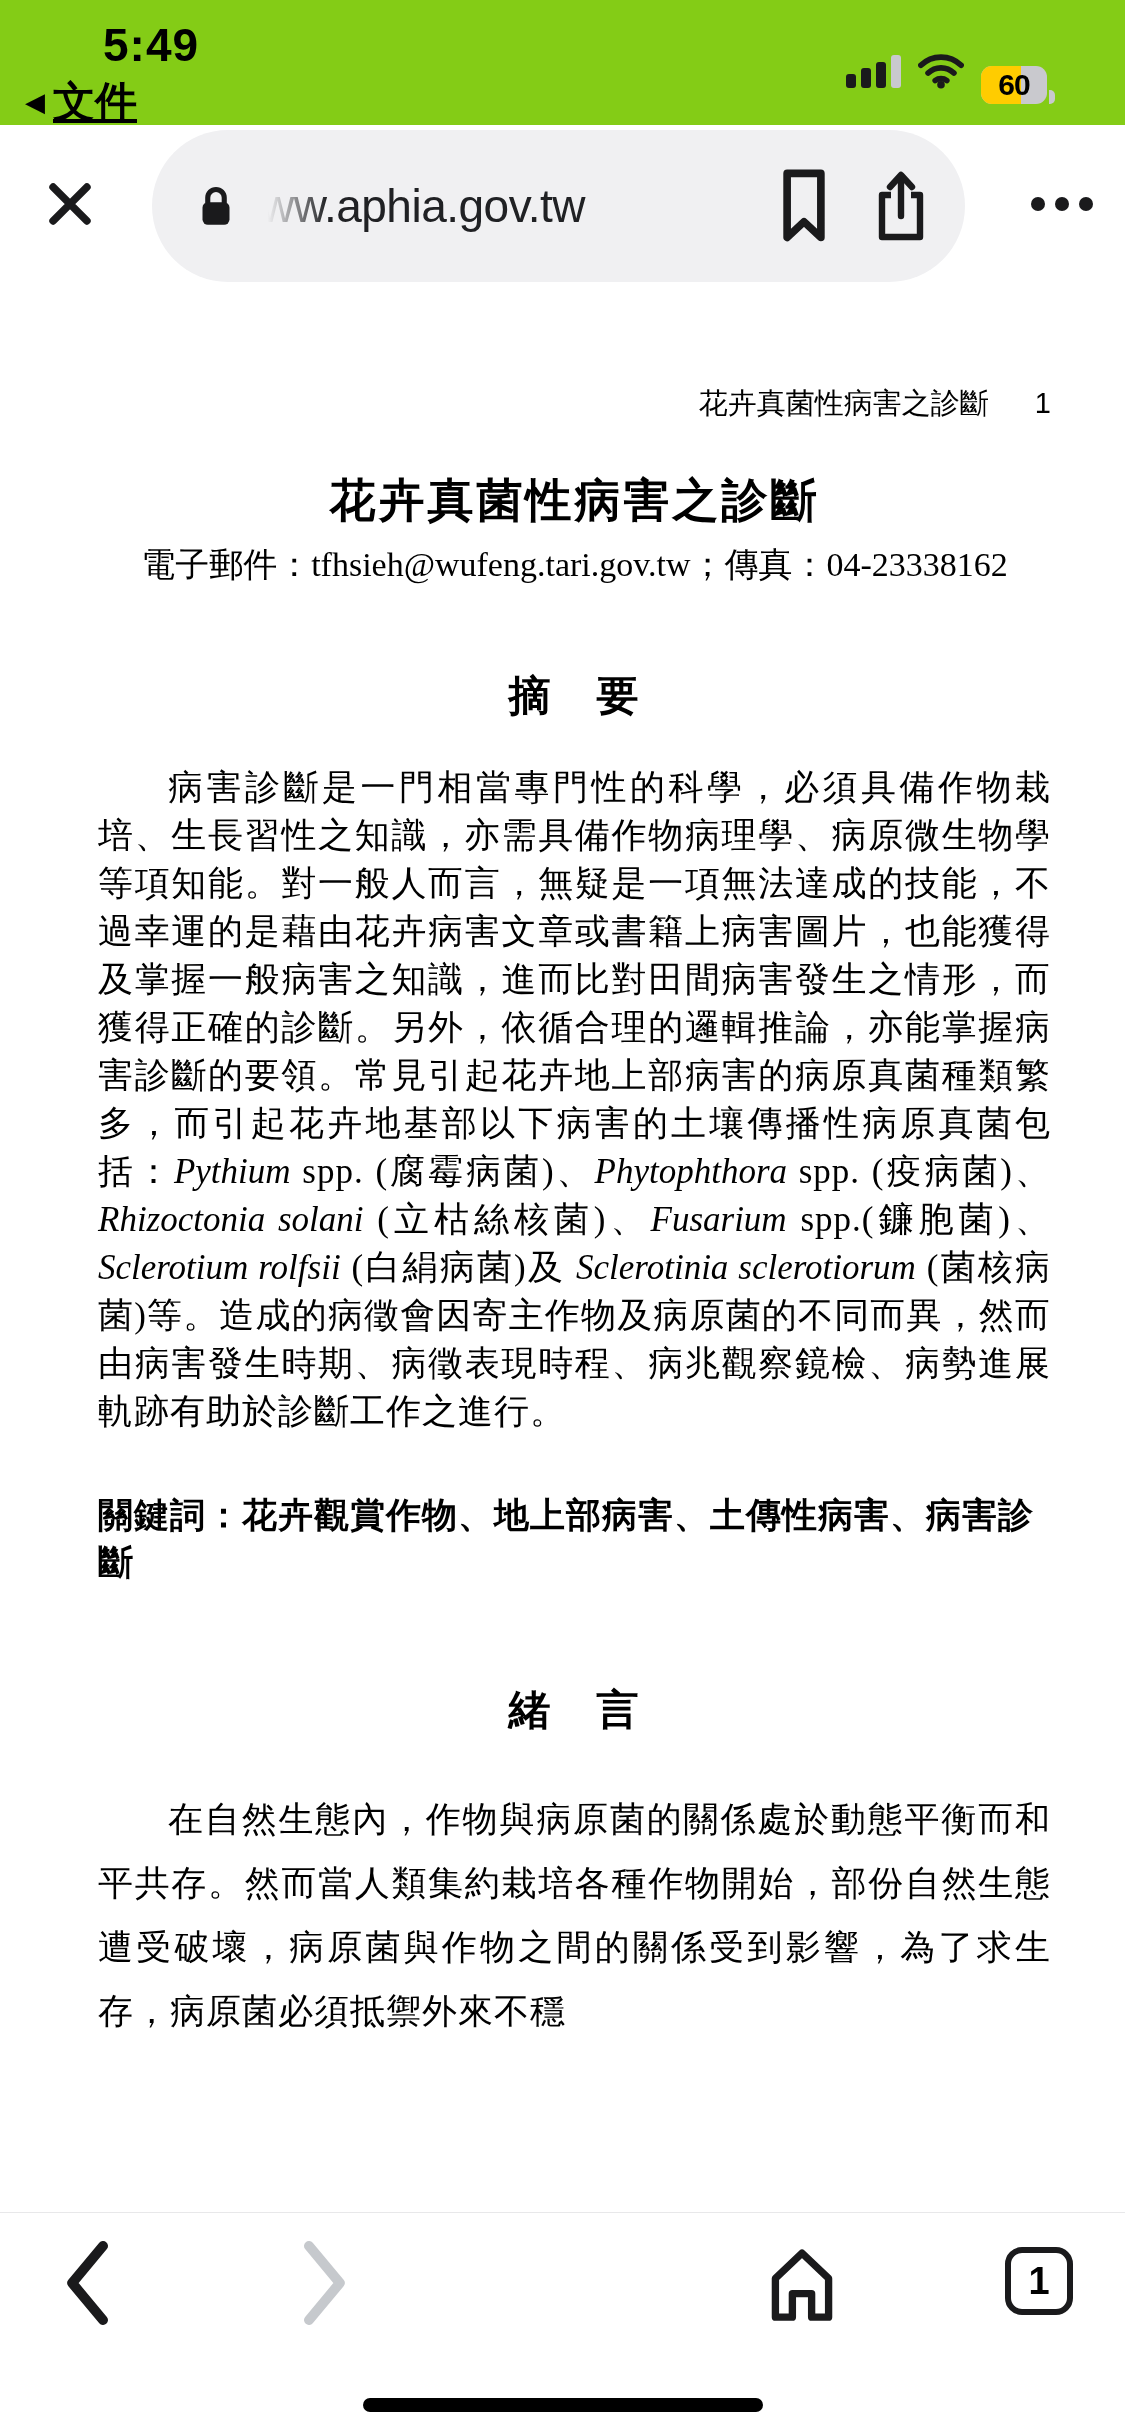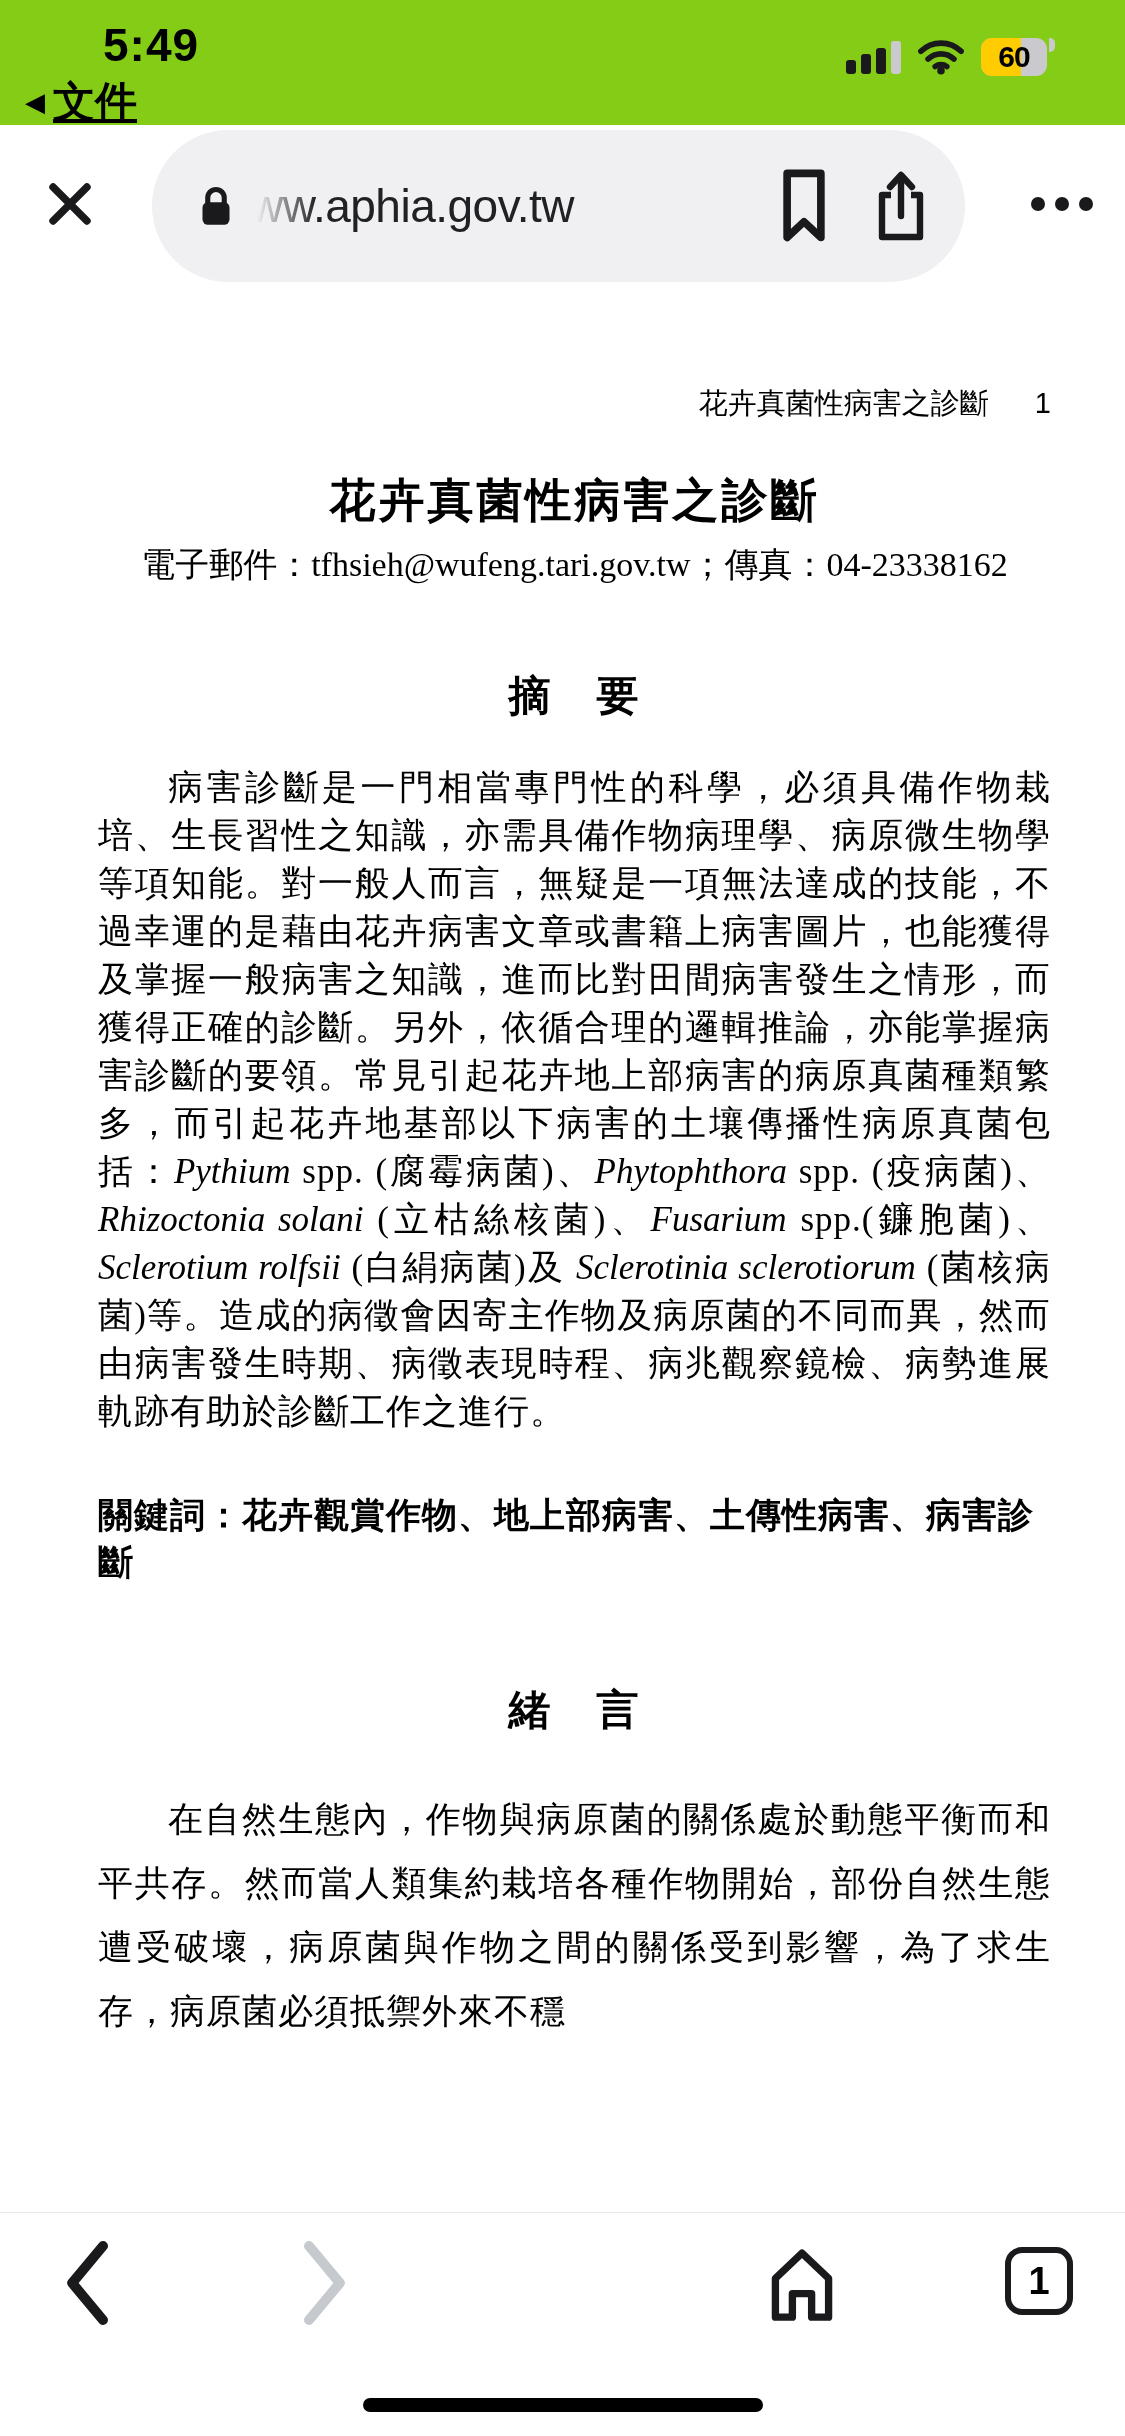--- a/index.html
+++ b/index.html
@@ -24,31 +24,31 @@
   .status-bar{position:absolute;top:0;left:0;right:0;height:125px;background:#84cc16;}
   .time{position:absolute;left:103px;top:18px;font-size:46px;font-weight:700;letter-spacing:1px;}
   .back-app{position:absolute;left:25px;top:74px;display:flex;align-items:center;gap:8px;cursor:pointer;}
   .back-app .tri{font-size:26px;line-height:1;}
   .back-app .lbl{font-size:42px;font-weight:600;text-decoration:underline;}
   .status-right{position:absolute;right:70px;top:38px;display:flex;align-items:center;gap:17px;}
   .signal{display:flex;align-items:flex-end;gap:5px;height:33px;}
   .signal .bar{width:10px;border-radius:3px;background:var(--icon_primary);}
   .signal .b1{height:14px;} .signal .b2{height:20px;} .signal .b3{height:26px;}
   .signal .b4{height:33px;background:var(--battery_track);}
-  .battery-wrap{display:flex;align-items:flex-start;}
+  .battery-wrap{display:flex;align-items:flex-end;margin-top:28px;}
   .battery{position:relative;width:66px;height:38px;border-radius:11px;background:var(--battery_track);overflow:hidden;display:flex;align-items:center;justify-content:center;}
   .battery-fill{position:absolute;left:0;top:0;bottom:0;width:60%;background:var(--battery_fill);}
   .battery-text{position:relative;font-size:30px;font-weight:700;letter-spacing:-1px;}
   .battery-nub{width:6px;height:14px;margin-left:2px;background:var(--battery_track);border-radius:0 5px 5px 0;}
 
   
   .urlbar{position:absolute;top:126px;left:0;right:0;height:164px;background:#fff;}
   .close-btn{position:absolute;left:40px;top:78px;transform:translateY(-50%);width:60px;height:60px;display:flex;align-items:center;justify-content:center;cursor:pointer;}
   .pill{position:absolute;left:152px;top:4px;width:813px;height:152px;background:var(--pill_bg);border-radius:76px;display:flex;align-items:center;padding:0 34px 0 46px;cursor:pointer;}
-  .url{position:relative;margin-left:16px;font-size:46px;letter-spacing:-0.5px;color:var(--url_text);white-space:nowrap;}
+  .url{position:relative;margin-left:27px;font-size:46px;letter-spacing:-0.5px;color:var(--url_text);white-space:nowrap;}
   .url-fade{position:absolute;left:-4px;top:0;bottom:0;width:70px;background:linear-gradient(to right,var(--pill_bg) 15%,rgba(240,240,242,0));}
   .bookmark-btn{margin-left:auto;display:flex;align-items:center;cursor:pointer;}
   .share-btn{margin-left:40px;display:flex;align-items:center;cursor:pointer;}
   .more-btn{position:absolute;right:32px;top:78px;transform:translateY(-50%);display:flex;gap:10px;cursor:pointer;padding:10px 0;}
   .dot{width:14px;height:14px;border-radius:50%;background:var(--icon_primary);}
 
   
   .doc{position:absolute;top:290px;left:0;right:0;bottom:225px;background:var(--page_bg);overflow:hidden;
        font-family:"Liberation Serif","DejaVu Serif",serif;}
   .page{padding:94px 74px 0 98px;}

